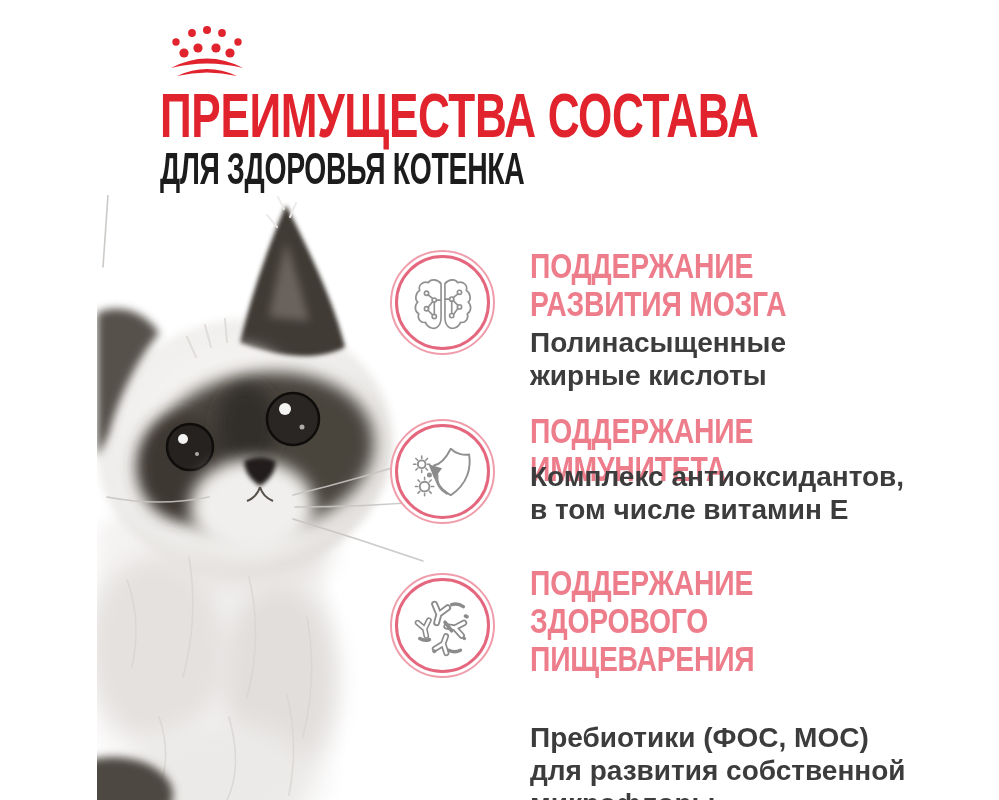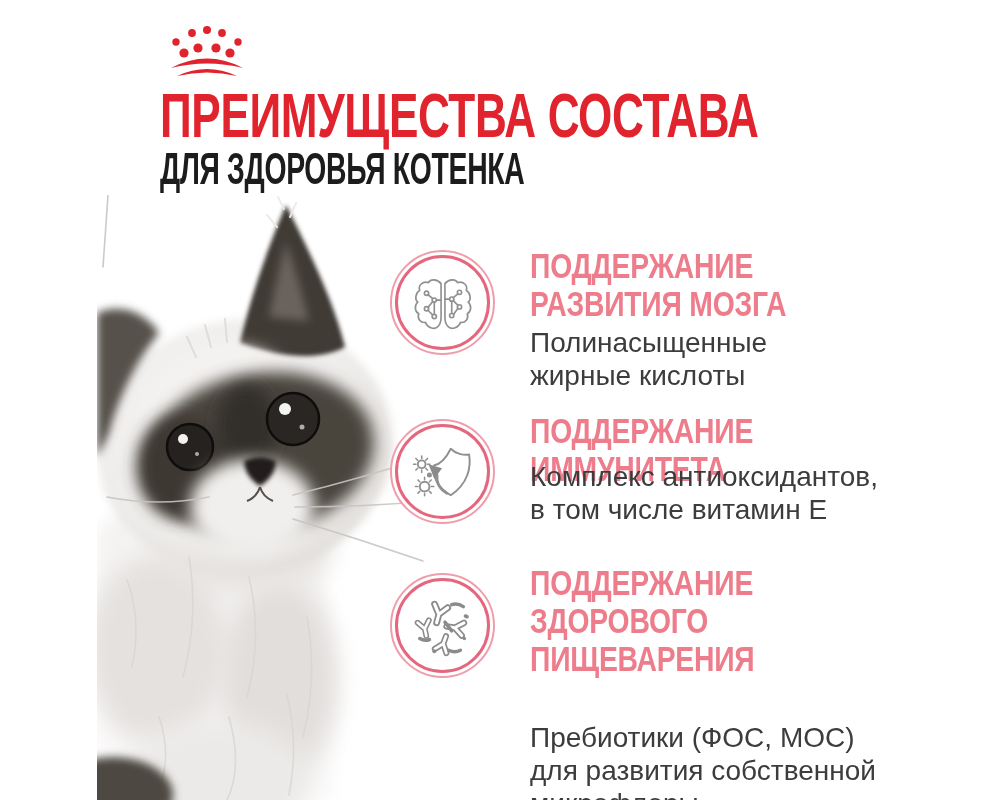--- a/index.html
+++ b/index.html
@@ -32,21 +32,21 @@
     display:flex;align-items:center;justify-content:center;
   }
   .b-title{
     position:absolute;left:530px;margin:0;
     font-size:35px;font-weight:700;line-height:38px;color:#ee7d8c;
     white-space:pre-line;letter-spacing:-0.3px;
     transform:scaleX(0.81);transform-origin:0 0;
   }
   .b-desc{
     position:absolute;left:530px;margin:0;
-    font-size:28px;font-weight:400;line-height:33px;color:#3c3c3c;
+    font-size:28px;font-weight:700;line-height:33px;color:#3c3c3c;
     white-space:pre-line;
   }
 </style>
 </head>
 <body>
 
 <div class="page">
 
   <svg class="crown" width="78" height="54" viewBox="0 0 78 54">
     <g fill="#e0232d">

